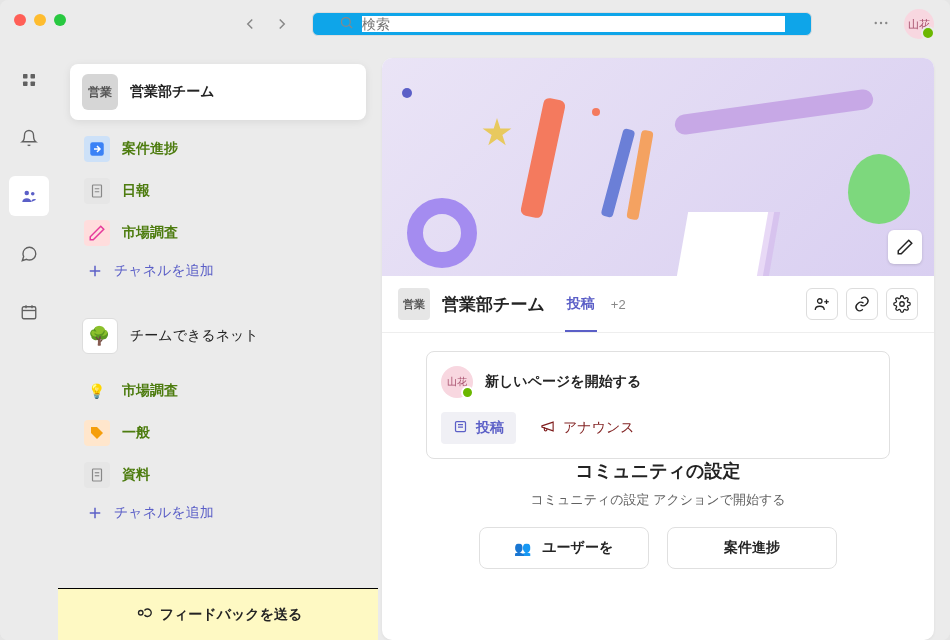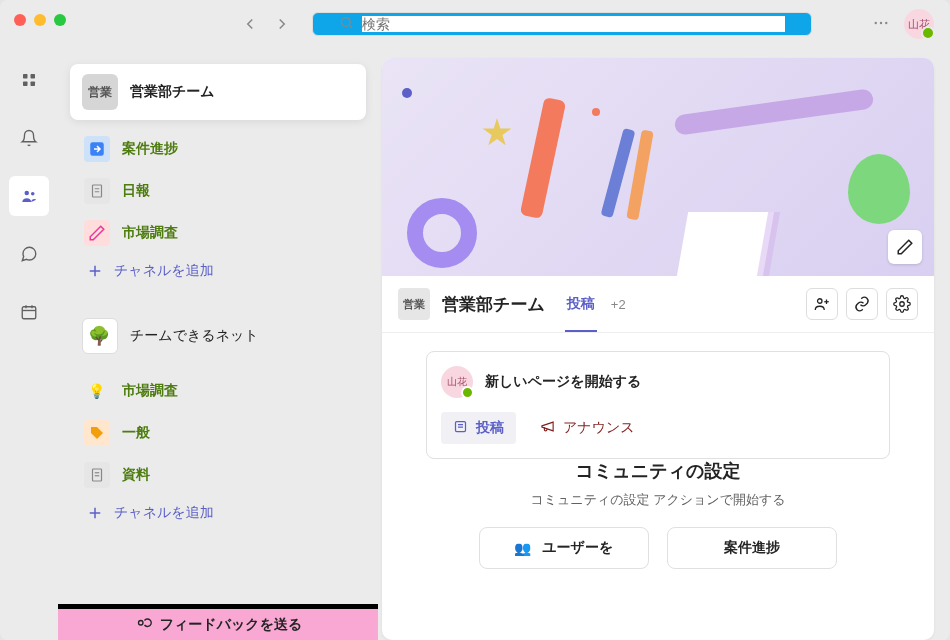--- a/index.html
+++ b/index.html
@@ -44,21 +44,21 @@
 .ci-pink { background: #fdd; }
 .ci-gray { background: #e6e6e6; }
 .ci-orange { background: #ffe6cc; }
 .channel-label { font-size: 14px; color: #4d7c0f; font-weight: bold; }
 .add-channel { display: flex; align-items: center; gap: 10px; padding: 8px 16px; cursor: pointer; color: #5b5fc7; font-size: 14px; }
 .add-channel svg { color: #5b5fc7; }
 
 .second-community { margin-top: 20px; }
 .tree-icon { width: 36px; height: 36px; border-radius: 6px; background: #fff; border: 1px solid #ddd; display: flex; align-items: center; justify-content: center; font-size: 18px; }
 
-.feedback-bar { position: absolute; bottom: 0; left: 0; right: 0; height: 36px; background: #f9a8d4; border-top: 5px solid #000000; display: flex; align-items: center; justify-content: center; gap: 8px; font-size: 14px; font-weight: 600; cursor: pointer; }
+.feedback-bar { position: absolute; bottom: 0; left: 0; right: 0; height: 52px; background: #fef9c3; border-top: 1px solid #000000; display: flex; align-items: center; justify-content: center; gap: 8px; font-size: 14px; font-weight: 600; cursor: pointer; }
 
 .content { flex: 1; background: #ebebeb; padding: 10px 16px 0 4px; }
 .content-card { background: #fff; border-radius: 10px; height: 100%; overflow: hidden; display: flex; flex-direction: column; box-shadow: 0 1px 3px rgba(0,0,0,0.06); }
 
 .hero { height: 218px; position: relative; background: linear-gradient(135deg,#eae4f6 0%, #d9cff1 100%); overflow: hidden; }
 .hero-edit { position: absolute; bottom: 12px; right: 12px; width: 34px; height: 34px; background: #fff; border-radius: 6px; display: flex; align-items: center; justify-content: center; cursor: pointer; box-shadow: 0 1px 3px rgba(0,0,0,0.15); }
 .hero-shape { position: absolute; }
 .shape-ring { width: 70px; height: 70px; border: 16px solid #a48cf0; border-radius: 50%; left: 25px; top: 140px; }
 .shape-ribbon { width: 22px; height: 120px; background: #f47a5e; left: 150px; top: 40px; border-radius: 6px; transform: rotate(12deg); }
 .shape-stick1 { width: 12px; height: 90px; background: #6b7fd7; left: 230px; top: 70px; border-radius: 4px; transform: rotate(15deg); }

